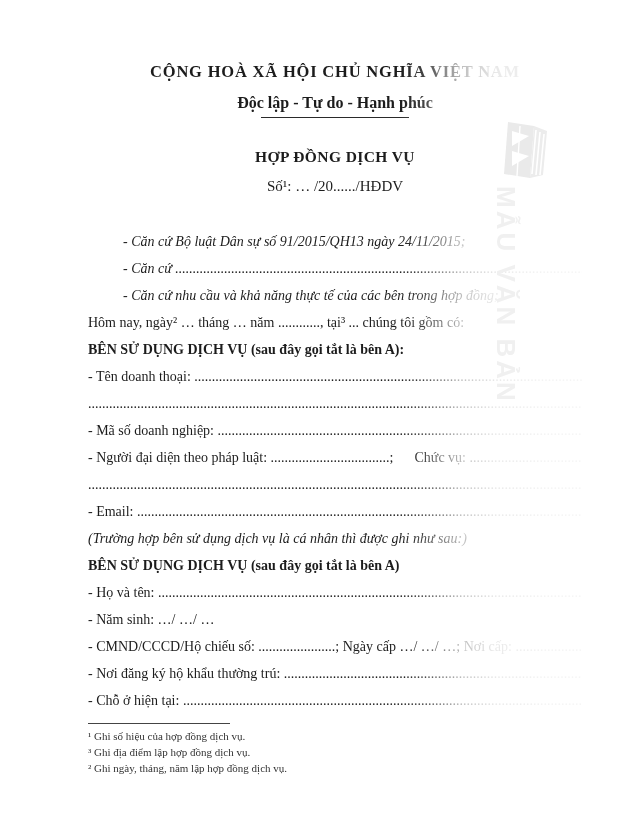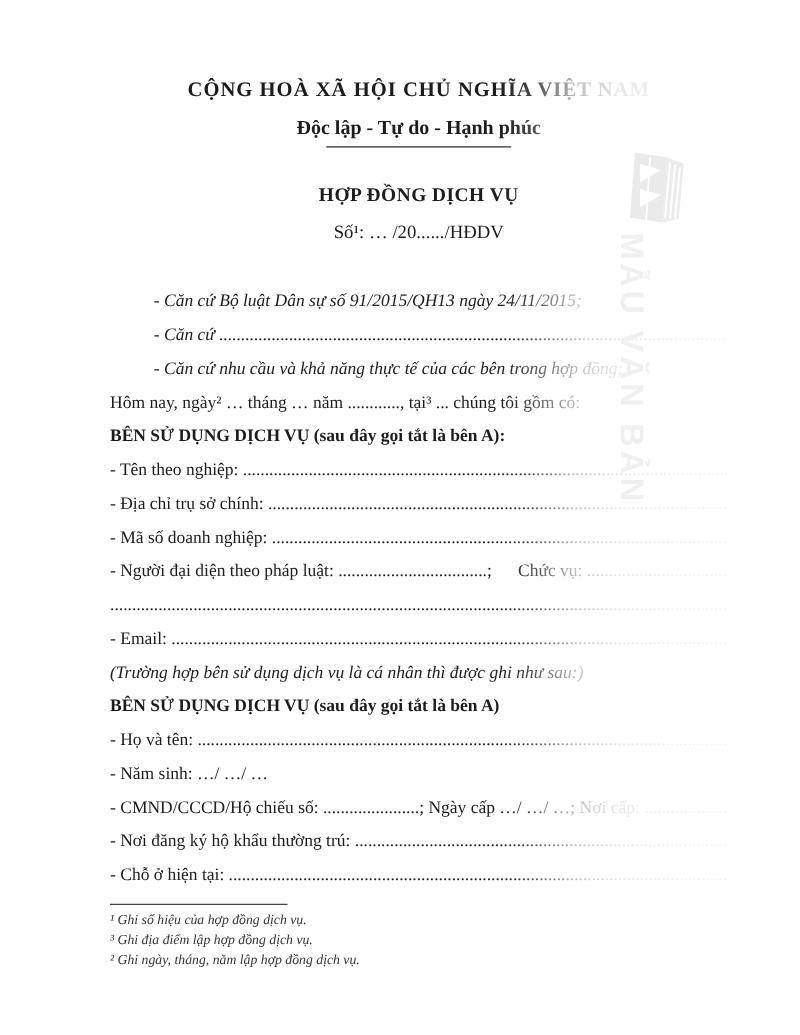--- a/index.html
+++ b/index.html
@@ -66,21 +66,20 @@
   .italic { font-style: italic; }
   .bold { font-weight: bold; }
   .foot-block { margin-top: 9px; }
   .foot-rule {
     width: 142px;
     border-top: 1px solid #444;
     margin-bottom: 4px;
   }
   .footnote {
     font-size: 11px;
-    font-style: italic;
     line-height: 16px;
     color: #333;
     white-space: nowrap;
   }
   
   .fade-overlay {
     position: absolute;
     left: 400px; top: 0;
     width: 240px; height: 828px;
     background: linear-gradient(to right,
@@ -128,24 +127,24 @@
     <div class="line indent italic fline">
       <span class="lbl">- Căn cứ </span><span class="fill">............................................................................................................................................................................................</span>
     </div>
     <div class="line indent italic"><span>- Căn cứ nhu cầu và khả năng thực tế của các bên trong hợp đồng;</span></div>
 
     <div class="line"><span>Hôm nay, ngày² … tháng … năm ............, tại³ ... chúng tôi gồm có:</span></div>
 
     <div class="line bold">BÊN SỬ DỤNG DỊCH VỤ (sau đây gọi tắt là bên A):</div>
 
     <div class="line fline">
-      <span class="lbl">- Tên theo nghiệp: </span><span class="fill">............................................................................................................................................................................................</span>
-    </div>
-    <div class="line fline">
-      <span class="lbl">- Địa chỉ trụ sở chính: </span><span class="fill">............................................................................................................................................................................................</span>
+      <span class="lbl">- Tên doanh thoại: </span><span class="fill">............................................................................................................................................................................................</span>
+    </div>
+    <div class="line fline">
+      <span class="fill">............................................................................................................................................................................................</span>
     </div>
     <div class="line fline">
       <span class="lbl">- Mã số doanh nghiệp: </span><span class="fill">............................................................................................................................................................................................</span>
     </div>
     <div class="line fline">
       <span class="lbl">- Người đại diện theo pháp luật: ..................................;      Chức vụ: </span><span class="fill">............................................................................................................................................................................................</span>
     </div>
     <div class="line fline">
       <span class="fill">............................................................................................................................................................................................</span>
     </div>

